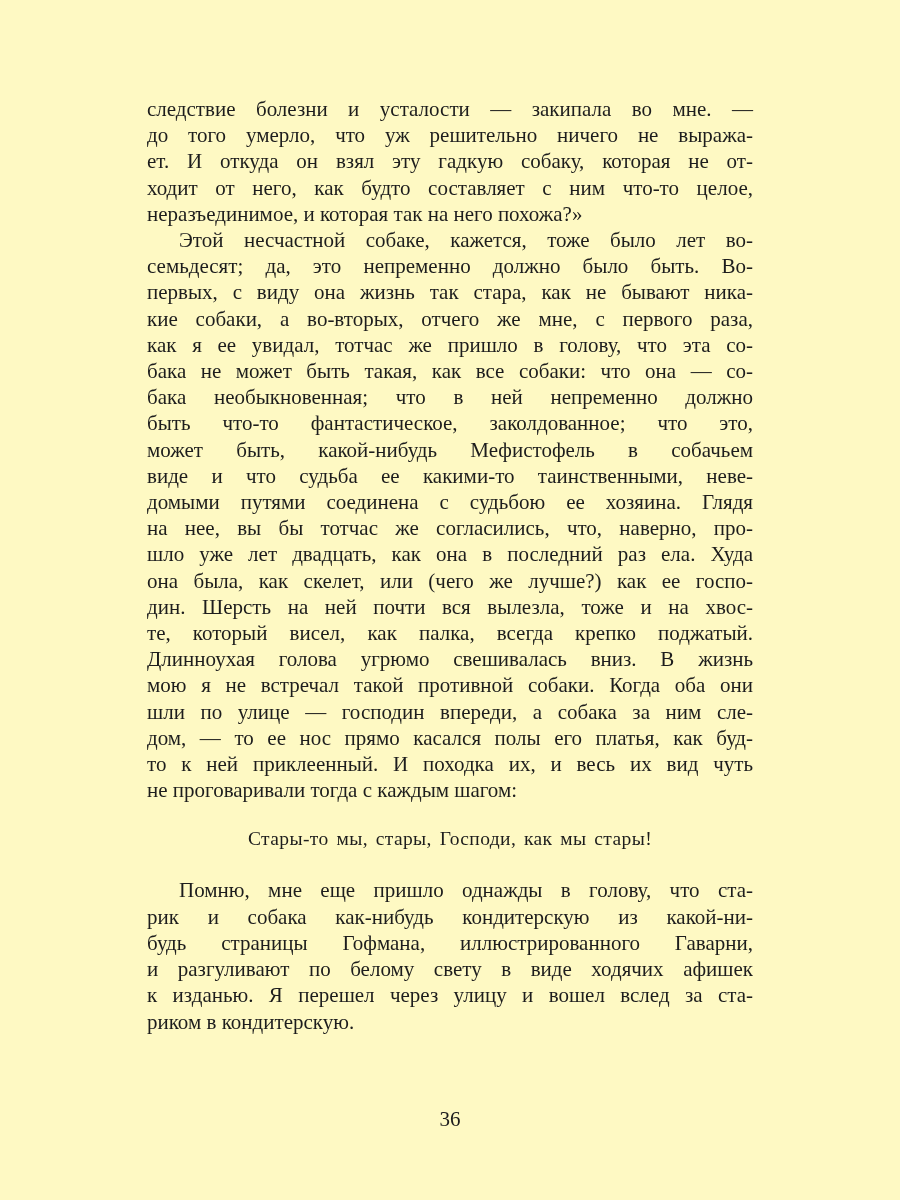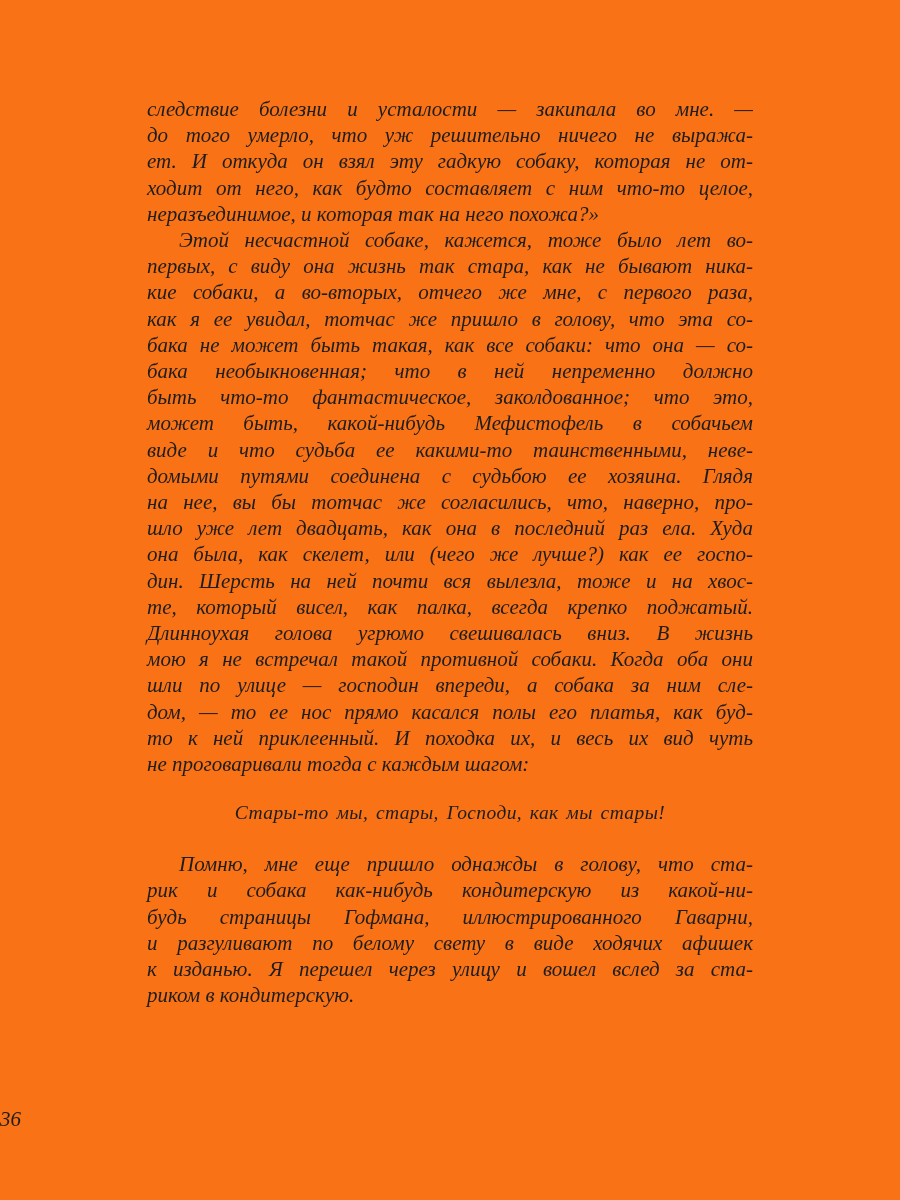--- a/index.html
+++ b/index.html
@@ -43,39 +43,41 @@
     text-align: center;
     letter-spacing: 0.4px;
     word-spacing: 2.5px;
     color: #1d1d1d;
   }
   .page-number {
     position: absolute;
     top: 1106px;
     left: 0;
     width: 900px;
+    text-align: center;
     font-size: 21px;
     line-height: 26.2px;
     color: #1d1d1d;
   }
 </style>
 </head>
 <body>
 
-<div class="page" style="background: #f97316; color: rgb(29, 29, 29); font-style: italic;">
+<div class="page" style="background: #fef9c3; color: rgb(29, 29, 29);">
   <main class="text-block" id="text-block">
       <div class="para">
         <div class="line first">следствие болезни и усталости — закипала во мне. —</div>
         <div class="line">до того умерло, что уж решительно ничего не выража-</div>
         <div class="line">ет. И откуда он взял эту гадкую собаку, которая не от-</div>
         <div class="line">ходит от него, как будто составляет с ним что-то целое,</div>
         <div class="line last">неразъединимое, и которая так на него похожа?»</div>
       </div>
       <div class="para indent">
         <div class="line first">Этой несчастной собаке, кажется, тоже было лет во-</div>
+        <div class="line">семьдесят; да, это непременно должно было быть. Во-</div>
         <div class="line">первых, с виду она жизнь так стара, как не бывают ника-</div>
         <div class="line">кие собаки, а во-вторых, отчего же мне, с первого раза,</div>
         <div class="line">как я ее увидал, тотчас же пришло в голову, что эта со-</div>
         <div class="line">бака не может быть такая, как все собаки: что она — со-</div>
         <div class="line">бака необыкновенная; что в ней непременно должно</div>
         <div class="line">быть что-то фантастическое, заколдованное; что это,</div>
         <div class="line">может быть, какой-нибудь Мефистофель в собачьем</div>
         <div class="line">виде и что судьба ее какими-то таинственными, неве-</div>
         <div class="line">домыми путями соединена с судьбою ее хозяина. Глядя</div>
         <div class="line">на нее, вы бы тотчас же согласились, что, наверно, про-</div>

